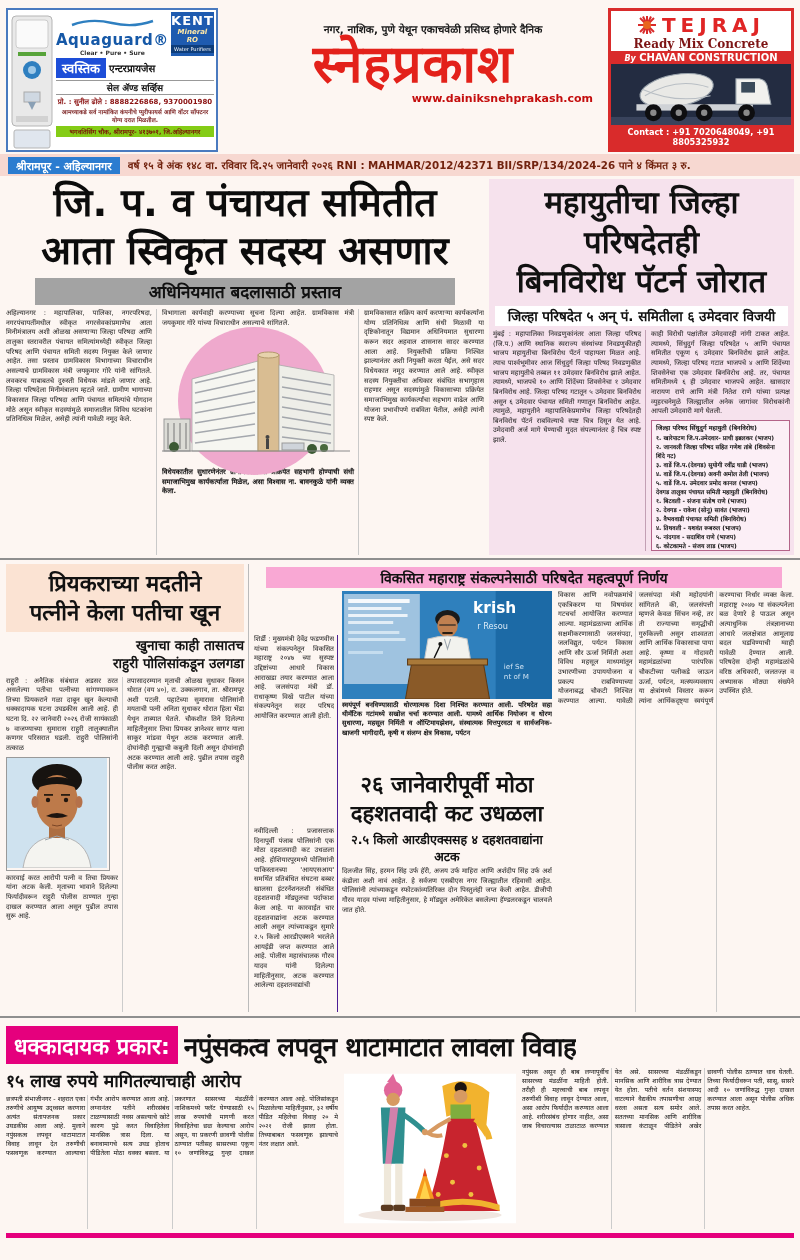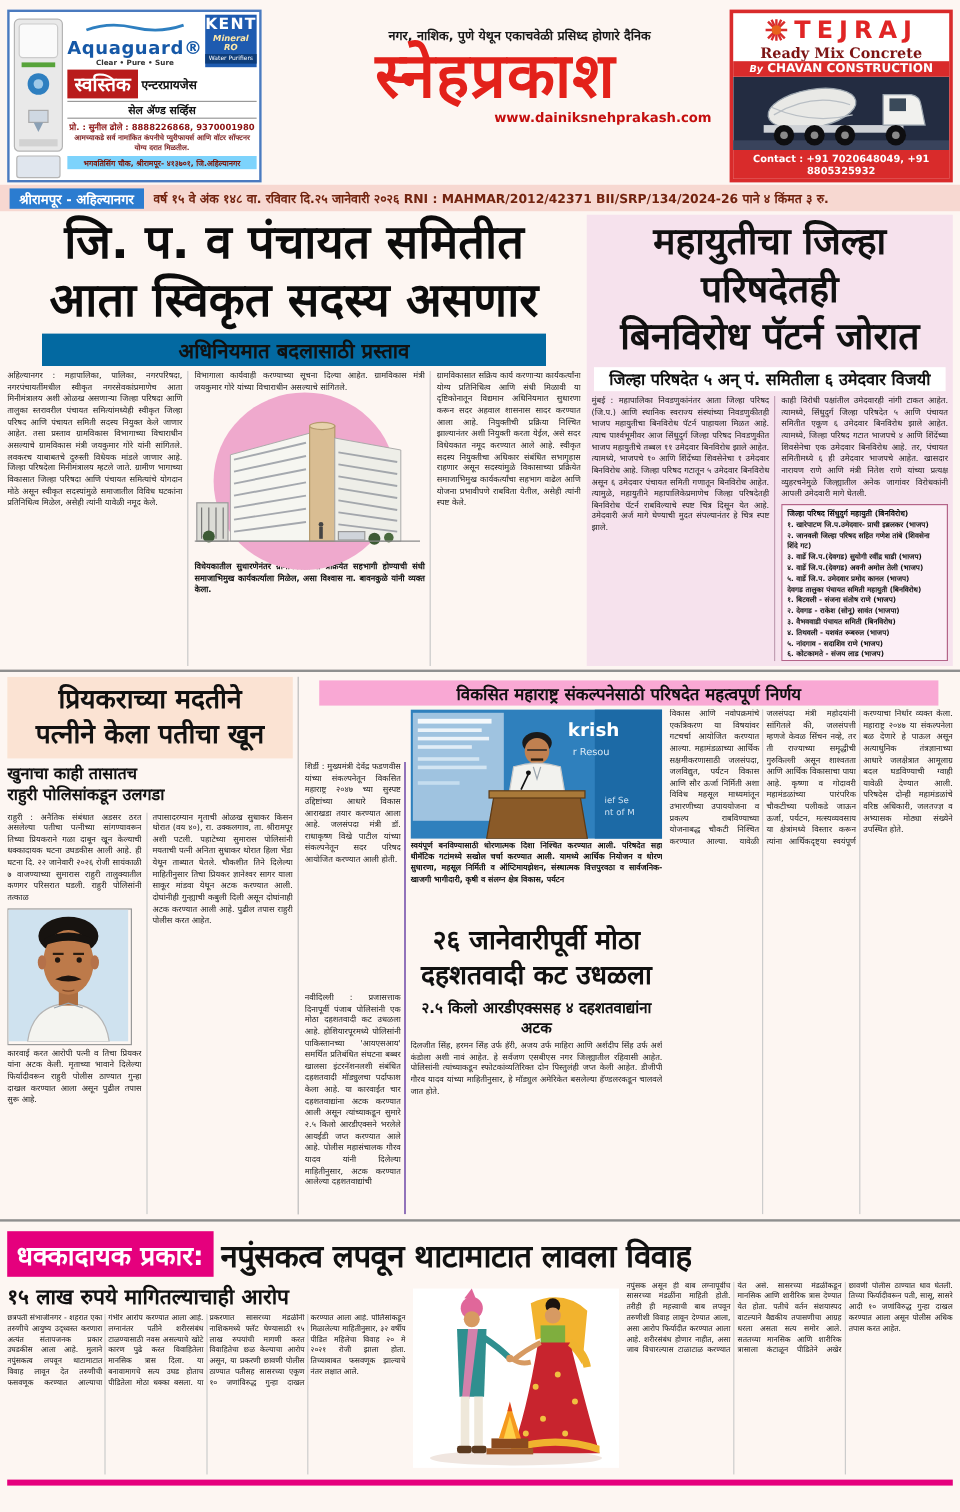--- a/index.html
+++ b/index.html
@@ -11,26 +11,26 @@
   .adl-col{flex:1;display:flex;flex-direction:column;overflow:hidden;}
   .adl-row1{display:flex;gap:2px;}
   .aqua{flex:1;text-align:center;}
   .aqua-name{color:#1558a7;font-weight:bold;font-size:15px;letter-spacing:.5px;}
   .aqua-tag{font-size:6px;color:#333;font-weight:bold;}
   .kent{width:72px;background:#1e5bb0;color:#fff;text-align:center;padding:1px 0;}
   .kent-name{font-weight:bold;font-size:13px;letter-spacing:1px;}
   .kent-sub{font-size:7px;font-style:italic;font-weight:bold;color:#ffe9a8;}
   .kent-tag{font-size:5px;background:#0e3d7a;margin-top:1px;padding:1px 0;}
   .swastik-row{display:flex;align-items:center;gap:3px;margin-top:2px;}
-  .swastik{background:#b91c1c;color:#fff;font-weight:bold;font-size:16px;padding:1px 6px;}
+  .swastik{background:#1d4ed8;color:#fff;font-weight:bold;font-size:13px;padding:1px 6px;}
   .swastik-type{font-weight:bold;font-size:10px;color:#111;}
   .service{font-size:9px;font-weight:bold;text-align:center;border-top:1px solid #999;border-bottom:1px solid #999;margin-top:2px;}
   .phoneline{font-size:7px;font-weight:bold;color:#8a1010;text-align:center;margin-top:2px;}
   .desc{font-size:6px;color:#7a1f1f;text-align:center;line-height:1.3;margin-top:2px;font-weight:bold;}
-  .address{font-size:6.4px;color:#7a1408;background:#7dd3fc;font-weight:bold;text-align:center;margin-top:2px;padding:1px 0;}
+  .address{font-size:6.4px;color:#7a1408;background:#84cc16;font-weight:bold;text-align:center;margin-top:2px;padding:1px 0;}
   .masthead{flex:1;text-align:center;overflow:hidden;}
   .tagline{font-size:10.5px;font-weight:bold;color:#1a1a1a;margin-top:14px;padding-left:40px;}
   .mast-title{font-size:52px;font-weight:800;color:#e3211a;line-height:1.08;letter-spacing:1px;}
   .website{font-size:11px;font-weight:bold;color:#c40e0e;text-align:right;padding-right:10px;}
   .ad-right{width:186px;border:3px solid #d92b2b;background:#fff;display:flex;flex-direction:column;text-align:center;box-sizing:border-box;}
   .tej-row{display:flex;align-items:center;justify-content:center;gap:5px;padding-top:2px;}
   .tej-name{color:#e02525;font-weight:800;font-size:20px;letter-spacing:5px;}
   .tej-line1{font-family:"DejaVu Serif","Liberation Serif",serif;font-weight:bold;font-size:12px;color:#7d1414;}
   .tej-band{background:#d92b2b;color:#fff;font-weight:bold;font-size:10px;padding:1px 0;}
   .tej-band .by{font-style:italic;font-size:8px;}
@@ -38,21 +38,21 @@
   .truckwrap svg{width:100%;height:100%;}
   .tej-contact{background:#d92b2b;color:#fff;font-weight:bold;font-size:8.2px;padding:2px 0;}
   
   .dateline{height:22px;background:#f7d8d1;display:flex;align-items:center;gap:8px;padding:0 8px;margin-top:2px;}
   .place{background:#2b7cd0;color:#fff;font-weight:bold;font-size:11px;padding:1px 8px;flex:none;}
   .dinfo{color:#72230f;font-weight:bold;font-size:10.3px;white-space:nowrap;overflow:hidden;}
   
   .main{display:flex;height:382px;padding:3px 6px;gap:5px;box-sizing:border-box;}
   .lead{width:478px;flex:none;display:flex;flex-direction:column;}
   .lead-h{font-size:39px;font-weight:800;text-align:center;line-height:1.22;color:#0c0c0c;}
-  .lead-sub{background:#0369a1;font-size:17px;font-weight:bold;text-align:center;width:88%;margin:4px auto 2px;padding:2px 0;}
+  .lead-sub{background:#a3a3a3;font-size:17px;font-weight:bold;text-align:center;width:88%;margin:4px auto 2px;padding:2px 0;}
   .lead-body{display:flex;gap:5px;flex:1;overflow:hidden;margin-top:2px;}
   .smalltext{font-size:6.8px;line-height:1.42;text-align:justify;color:#1b1b1b;}
   .lead-c1{width:146px;border-right:1px solid #c9c9c9;padding-right:4px;overflow:hidden;}
   .lead-c2{width:192px;border-right:1px solid #c9c9c9;padding-right:4px;overflow:hidden;}
   .lead-c3{flex:1;overflow:hidden;}
   .bphoto{position:relative;width:188px;height:134px;margin-top:3px;}
   .bcircle{position:absolute;left:16px;top:-4px;width:152px;height:148px;border-radius:50%;background:#efa9cd;}
   .bphoto svg{position:relative;width:188px;height:134px;}
   .caption{font-size:6.8px;font-weight:bold;text-align:justify;line-height:1.4;margin-top:3px;}
   .zp{flex:1;background:#f6e2ed;padding:4px;display:flex;flex-direction:column;overflow:hidden;}
@@ -61,21 +61,21 @@
   .zp-body{display:flex;gap:5px;flex:1;overflow:hidden;margin-top:2px;}
   .zp-c1{width:148px;border-right:1px solid #c2a0b4;padding-right:4px;overflow:hidden;}
   .zp-c2{flex:1;display:flex;flex-direction:column;overflow:hidden;}
   .zpbox{border:1px solid #b46489;background:#fceff6;padding:3px 4px;margin-top:3px;font-size:6px;line-height:1.5;font-weight:600;overflow:hidden;flex:1;}
   .zpbox .t{font-weight:800;font-size:6.4px;}
   .zpbox .grp{font-weight:800;}
   
   .middle{display:flex;height:458px;border-top:2px solid #8f8f8f;padding:4px 6px;gap:5px;box-sizing:border-box;}
   .murder{width:238px;flex:none;border-right:1px solid #bbb;padding-right:4px;display:flex;flex-direction:column;overflow:hidden;}
   .mur-h{background:#fbe3d3;font-size:22px;font-weight:800;text-align:center;line-height:1.32;padding:5px 0;}
-  .mur-sub{font-size:13.5px;font-weight:bold;text-align:left;line-height:1.35;margin:4px 0 2px;}
+  .mur-sub{font-size:13.5px;font-weight:bold;text-align:right;line-height:1.35;margin:4px 0 2px;}
   .mur-body{display:flex;gap:4px;flex:1;overflow:hidden;margin-top:2px;}
   .mur-c1{width:112px;overflow:hidden;}
   .mur-c2{flex:1;overflow:hidden;border-left:1px solid #ccc;padding-left:4px;}
   .portrait{width:102px;height:112px;margin:3px 0;border:1px solid #999;}
   .centerwrap{flex:1;display:flex;flex-direction:column;overflow:hidden;}
   .road-h{font-size:20.5px;font-weight:800;text-align:center;letter-spacing:-.3px;}
   .road-sub{background:#f9a8d4;font-size:14px;font-weight:bold;text-align:center;margin:3px 12px;padding:1px 0;}
   .road-content{flex:1;display:flex;gap:6px;overflow:hidden;}
   .road-left{width:298px;flex:none;display:flex;gap:4px;overflow:hidden;}
   .road-colA{width:80px;flex:none;display:flex;flex-direction:column;gap:4px;border-right:1px solid #4c1d95;padding-right:3px;margin-top:44px;}

